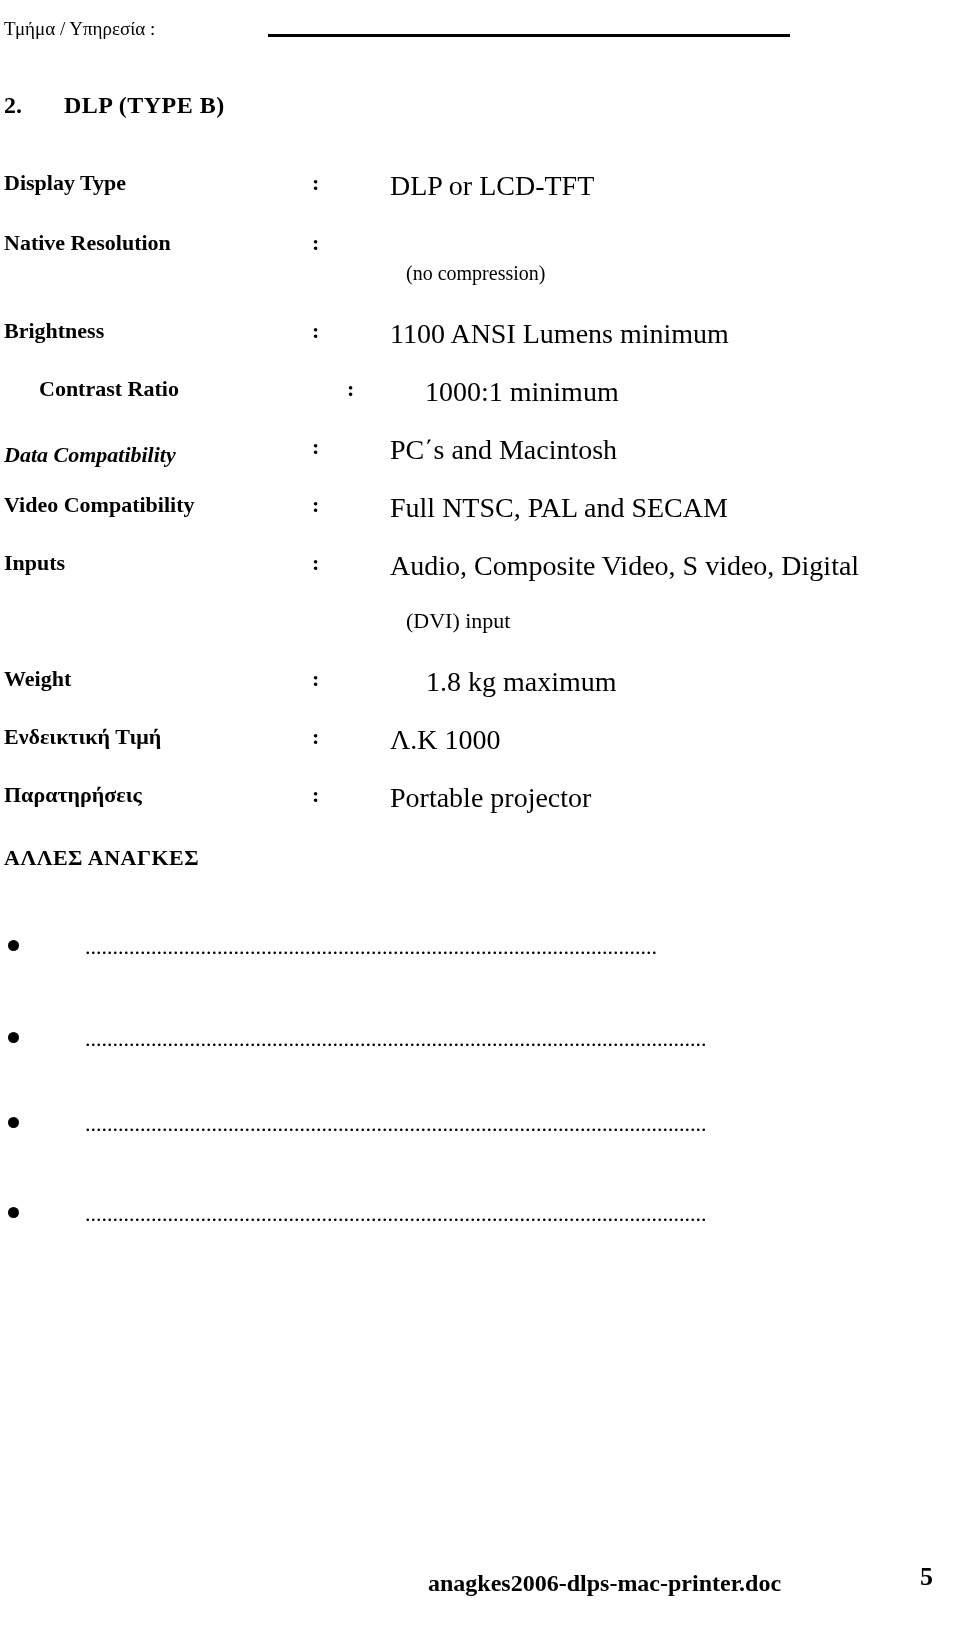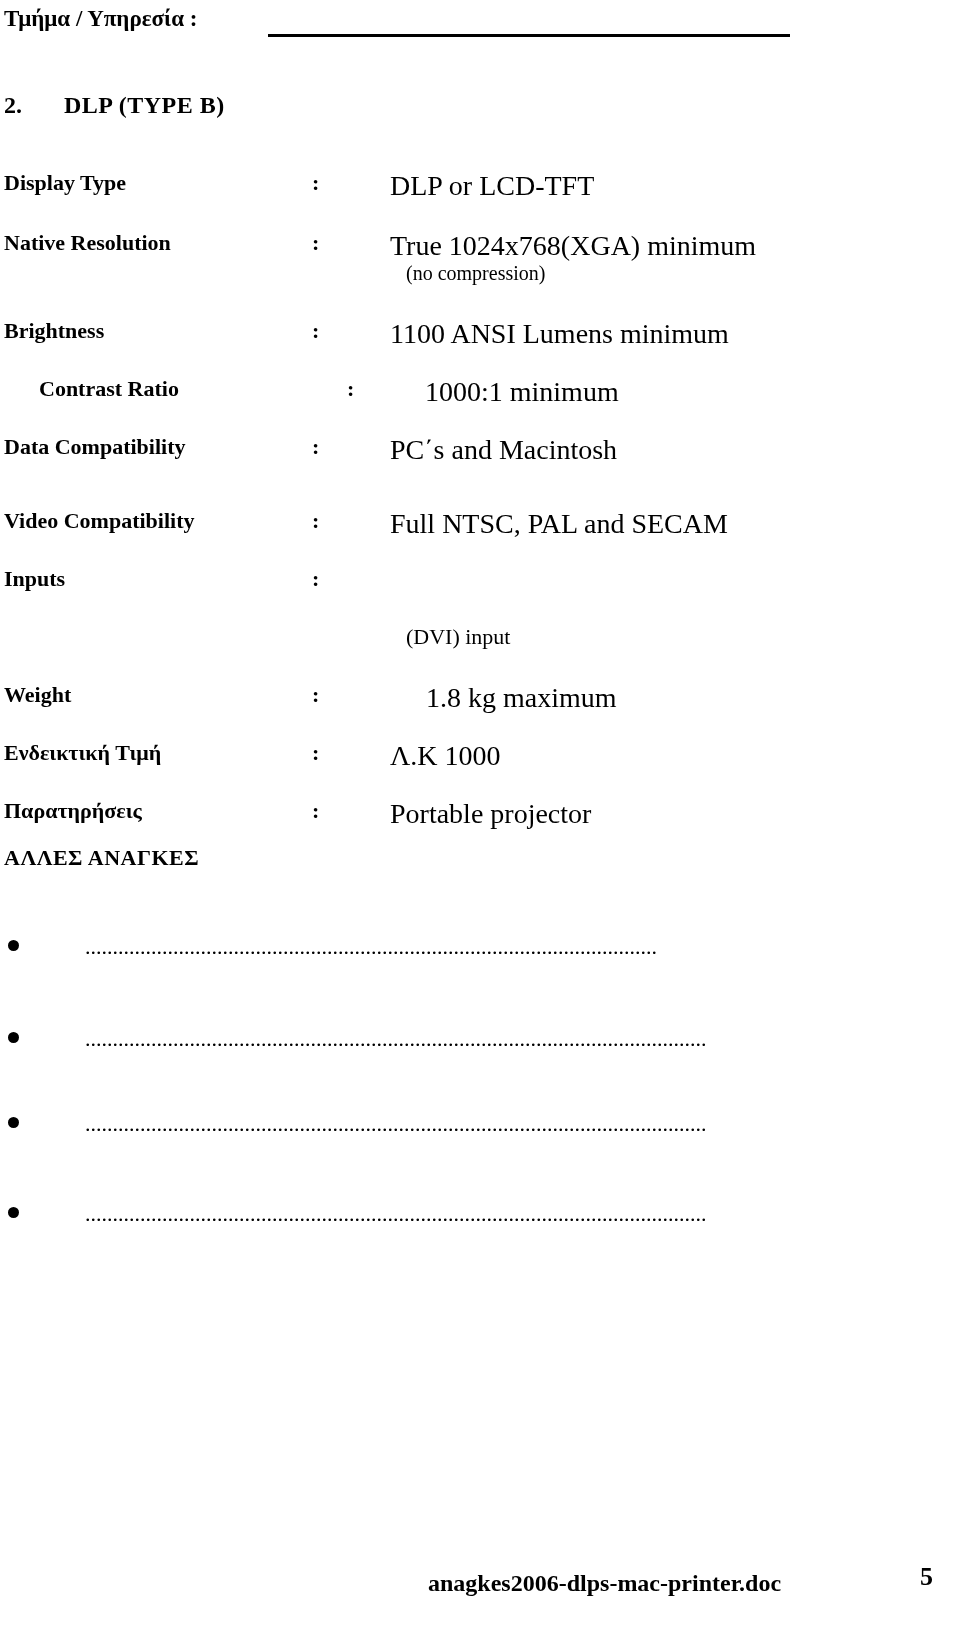--- a/index.html
+++ b/index.html
@@ -26,23 +26,23 @@
   .header {
     position: absolute;
     top: 6px;
     left: 0;
     width: 960px;
     height: 40px;
   }
   .header-label {
     position: absolute;
     left: 4px;
-    top: 0px;
-    font-size: 23px;
-    font-weight: bold;
+    top: 12px;
+    font-size: 19px;
+    font-weight: normal;
     letter-spacing: 0px;
     white-space: nowrap;
   }
   .header-rule {
     position: absolute;
     left: 268px;
     top: 28px;
     width: 522px;
     height: 0;
     border-top: 3px solid #000000;
@@ -173,51 +173,51 @@
 
     <div class="spec-row" style="height:60px;">
       <div class="spec-label" style="top:0px;">Display Type</div>
       <div class="spec-colon" style="top:0px;">:</div>
       <div class="spec-value" style="top:0px;">DLP or LCD-TFT</div>
     </div>
 
     <div class="spec-row" style="height:88px;">
       <div class="spec-label" style="top:0px;">Native Resolution</div>
       <div class="spec-colon" style="top:0px;">:</div>
-      <div class="spec-value" style="top:0px;">True 1024x768(XGA) minimum</div>
       <div class="spec-value-cont" style="top:32px;font-size:20px;">(no compression)</div>
     </div>
 
     <div class="spec-row" style="height:58px;">
       <div class="spec-label" style="top:0px;">Brightness</div>
       <div class="spec-colon" style="top:0px;">:</div>
       <div class="spec-value" style="top:0px;">1100 ANSI Lumens minimum</div>
     </div>
 
     <div class="spec-row" style="height:58px;margin-left:35px;">
       <div class="spec-label" style="top:0px;">Contrast Ratio</div>
       <div class="spec-colon" style="top:0px;">:</div>
       <div class="spec-value" style="top:0px;">1000:1 minimum</div>
     </div>
 
     <div class="spec-row" style="height:58px;">
-      <div class="spec-label" style="top:0px;">Data Compatibility</div>
+      <div class="spec-label" style="top:8px;font-style:italic;">Data Compatibility</div>
       <div class="spec-colon" style="top:0px;">:</div>
       <div class="spec-value" style="top:0px;">PC΄s and Macintosh</div>
     </div>
 
-    <div class="spec-row" style="height:58px;margin-top:16px;">
+    <div class="spec-row" style="height:58px;">
       <div class="spec-label" style="top:0px;">Video Compatibility</div>
       <div class="spec-colon" style="top:0px;">:</div>
       <div class="spec-value" style="top:0px;">Full NTSC, PAL and SECAM</div>
     </div>
 
     <div class="spec-row" style="height:116px;">
       <div class="spec-label" style="top:0px;">Inputs</div>
       <div class="spec-colon" style="top:0px;">:</div>
+      <div class="spec-value" style="top:0px;">Audio, Composite Video, S video, Digital</div>
       <div class="spec-value-cont" style="top:58px;">(DVI) input</div>
     </div>
 
     <div class="spec-row" style="height:58px;">
       <div class="spec-label" style="top:0px;">Weight</div>
       <div class="spec-colon" style="top:0px;">:</div>
       <div class="spec-value" style="top:0px;margin-left:36px;">1.8 kg maximum</div>
     </div>
 
     <div class="spec-row" style="height:58px;">

